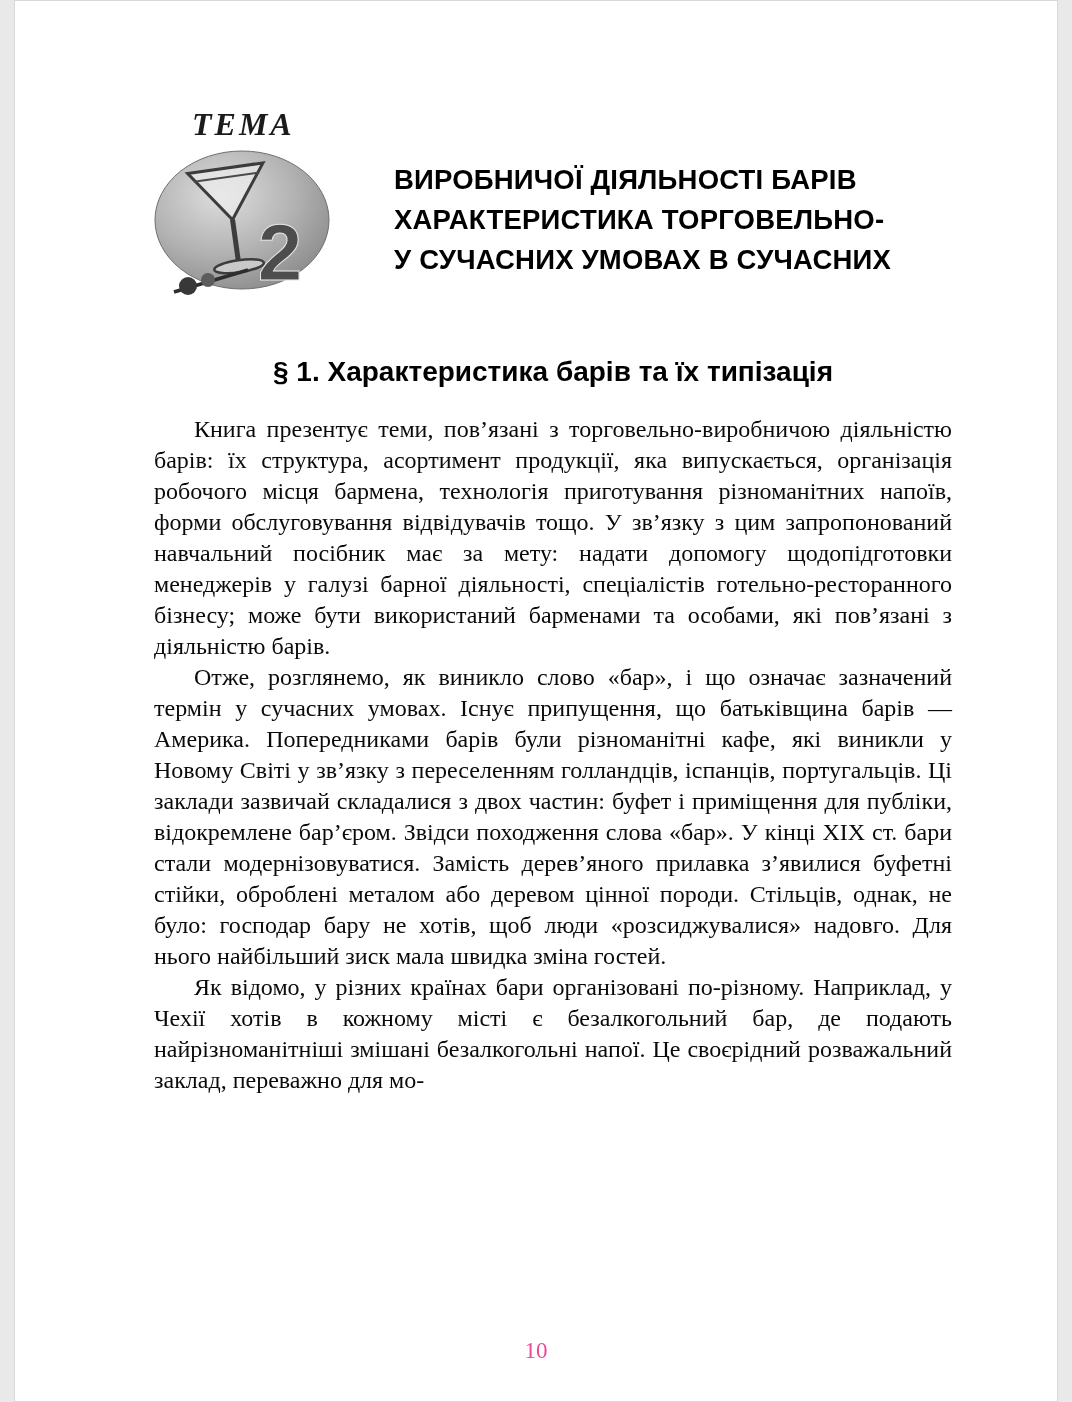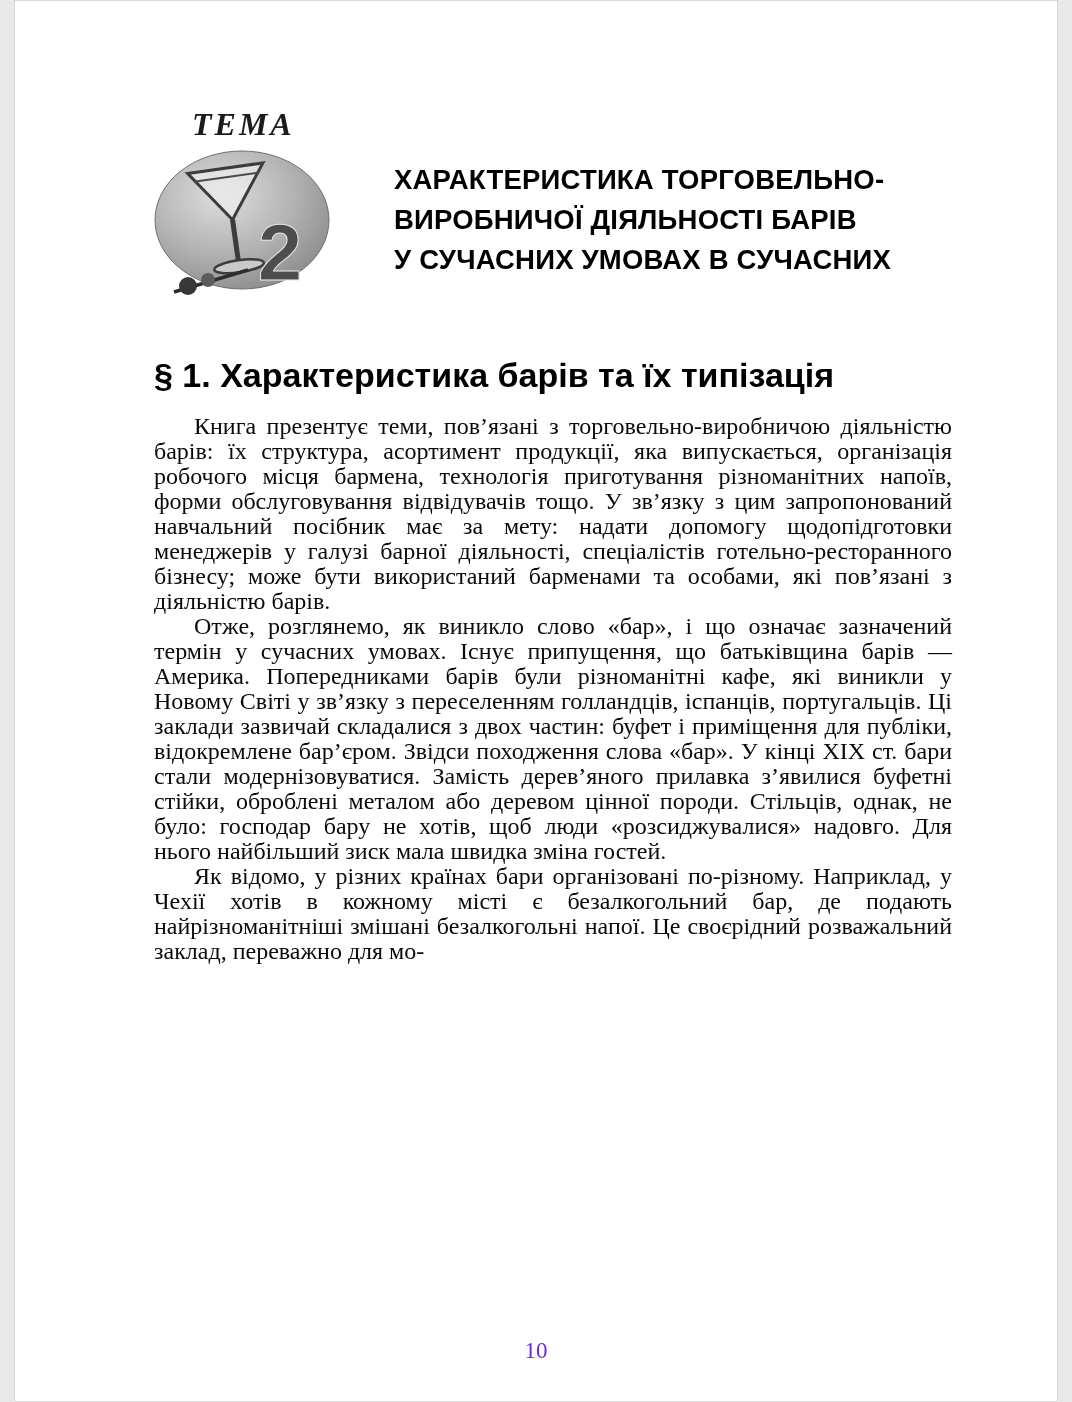--- a/index.html
+++ b/index.html
@@ -57,52 +57,53 @@
     letter-spacing: 0.2px;
   }
 
   
   .section-heading {
     position: absolute;
     left: 140px;
     top: 356px;
     width: 798px;
     margin: 0;
+    text-align: center;
     font-family: "Liberation Sans", sans-serif;
     font-weight: 700;
-    font-size: 34px;
+    font-size: 28px;
     color: #000;
   }
 
   
   .body-text {
     position: absolute;
     left: 140px;
     top: 414px;
     width: 798px;
     font-size: 24px;
-    line-height: 25px;
+    line-height: 31px;
     text-align: justify;
     color: #0a0a0a;
   }
   .body-text p {
     margin: 0;
     padding: 0;
     text-indent: 40px;
   }
 
   
   .page-number {
     position: absolute;
     left: 0;
     top: 1338px;
     width: 100%;
     text-align: center;
     font-size: 23px;
-    color: #6d28d9;
+    color: #ec4899;
   }
 </style>
 </head>
 <body>
 
 <div class="page">
 
   <div class="tema-label">ТЕМА</div>
 
   <div class="tema-logo">
@@ -128,22 +129,22 @@
         <line x1="22" y1="146" x2="96" y2="124" stroke="#2d2d2d" stroke-width="3.5"></line>
         <circle cx="36" cy="140" r="9" fill="#383838"></circle>
         <circle cx="56" cy="134" r="7" fill="#5c5c5c"></circle>
       </g>
 
       <text x="128" y="134" text-anchor="middle" font-family="Liberation Sans, sans-serif" font-weight="bold" font-size="80" fill="#4d4d4d" stroke="#e6e6e6" stroke-width="1">2</text>
     </svg>
   </div>
 
   <div class="chapter-title">
+    <div>ВИРОБНИЧОЇ ДІЯЛЬНОСТІ БАРІВ</div>
     <div>ХАРАКТЕРИСТИКА ТОРГОВЕЛЬНО-</div>
-    <div>ВИРОБНИЧОЇ ДІЯЛЬНОСТІ БАРІВ</div>
     <div>У СУЧАСНИХ УМОВАХ В СУЧАСНИХ</div>
   </div>
 
   <h2 class="section-heading">§ 1. Характеристика барів та їх типізація</h2>
 
   <div class="body-text">
     <p>Книга презентує теми, пов’язані з торговельно-виробничою діяльністю барів: їх структура, асортимент продукції, яка випускається, організація робочого місця бармена, технологія приготування різноманітних напоїв, форми обслуговування відвідувачів тощо. У зв’язку з цим запропонований навчальний посібник має за мету: надати допомогу щодопідготовки менеджерів у галузі барної діяльності, спеціалістів готельно-ресторанного бізнесу; може бути використаний барменами та особами, які пов’язані з діяльністю барів.</p>
     <p>Отже, розглянемо, як виникло слово «бар», і що означає зазначений термін у сучасних умовах. Існує припущення, що батьківщина барів — Америка. Попередниками барів були різноманітні кафе, які виникли у Новому Світі у зв’язку з переселенням голландців, іспанців, португальців. Ці заклади зазвичай складалися з двох частин: буфет і приміщення для публіки, відокремлене бар’єром. Звідси походження слова «бар». У кінці XIX ст. бари стали модернізовуватися. Замість дерев’яного прилавка з’явилися буфетні стійки, оброблені металом або деревом цінної породи. Стільців, однак, не було: господар бару не хотів, щоб люди «розсиджувалися» надовго. Для нього найбільший зиск мала швидка зміна гостей.</p>
     <p>Як відомо, у різних країнах бари організовані по-різному. Наприклад, у Чехії хотів в кожному місті є безалкогольний бар, де подають найрізноманітніші змішані безалкогольні напої. Це своєрідний розважальний заклад, переважно для мо-</p>
   </div>

